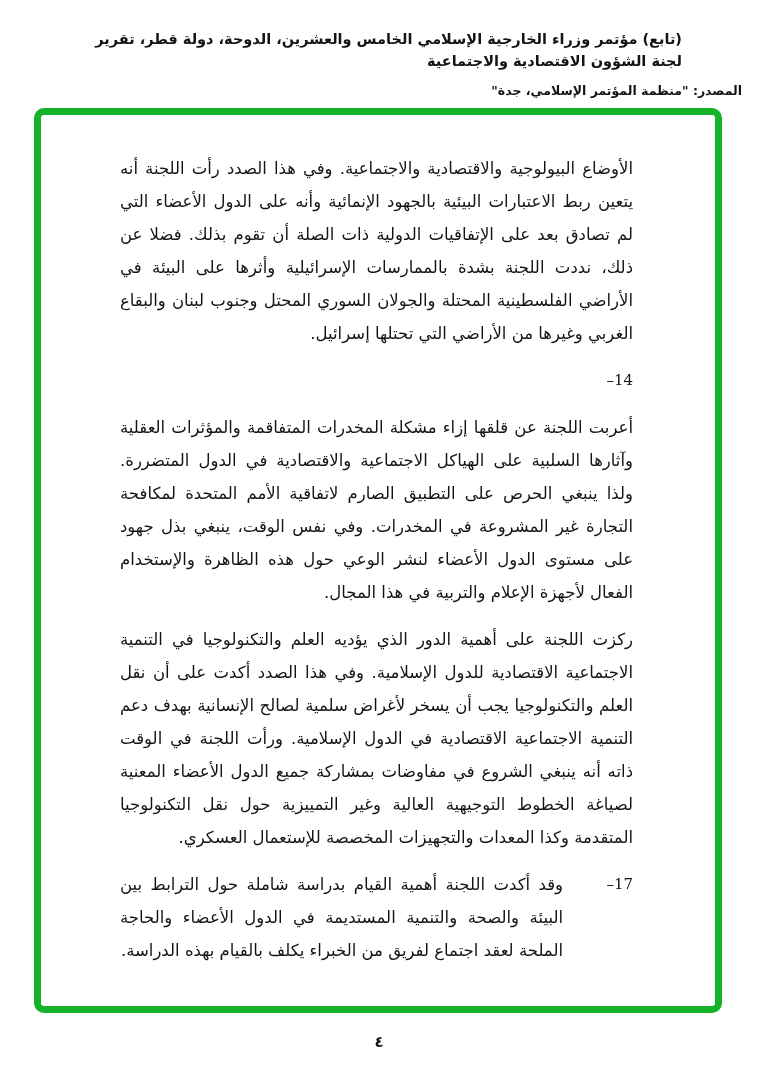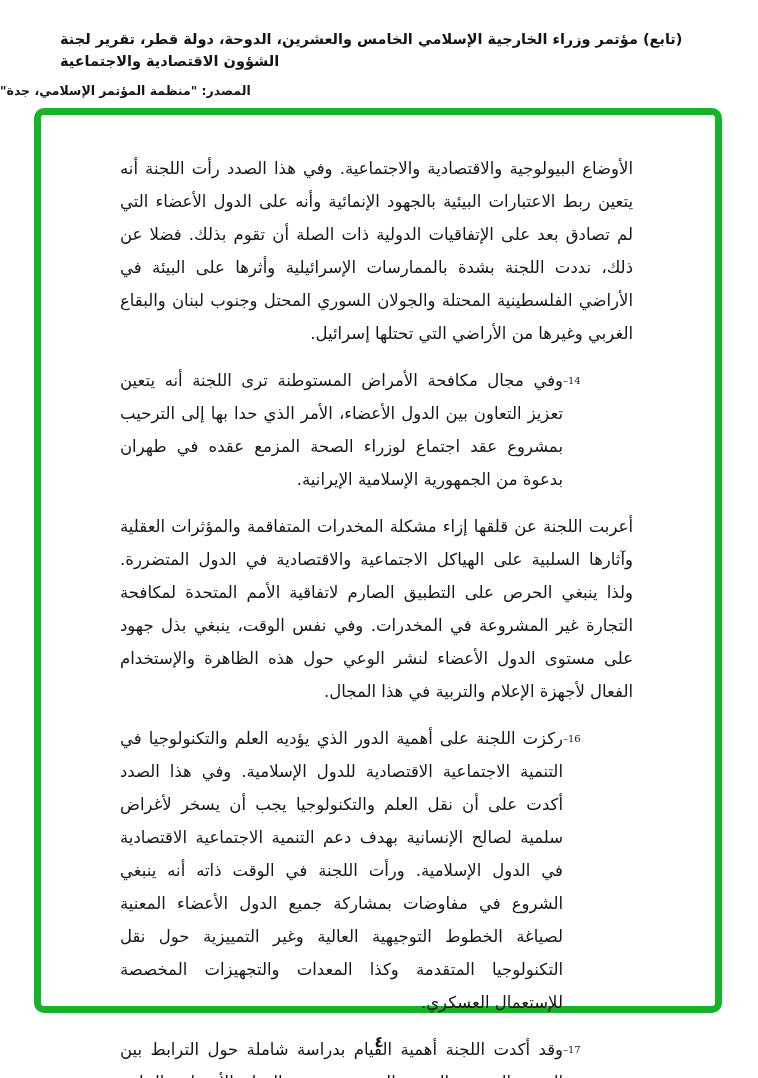--- a/index.html
+++ b/index.html
@@ -6,23 +6,23 @@
   body {
     width: 758px; height: 1078px;
     background: #ffffff;
     font-family: "DejaVu Sans", sans-serif;
     color: #141414;
     position: relative;
     overflow: hidden;
   }
   .page-header {
     position: absolute;
-    top: 28px; left: 0; right: 0;
+    top: 28px; left: 0; right: 16px;
     direction: rtl;
-    text-align: left;
+    text-align: right;
     font-weight: bold;
   }
   .header-line1 {
     font-size: 14.5px;
     line-height: 22px;
     padding: 0 60px;
     letter-spacing: 0;
   }
   .header-line2 {
     font-size: 12.5px;
@@ -47,23 +47,23 @@
     font-size: 16.5px;
     line-height: 33px;
   }
   .para { margin: 0 0 14px 0; }
   .para:last-child { margin-bottom: 0; }
   .para-numbered { display: flex; }
   .para-marker {
     flex: 0 0 70px;
     width: 70px;
     direction: ltr;
-    text-align: left;
+    text-align: right;
     font-family: "DejaVu Serif", serif;
-    font-size: 10px;
+    font-size: 15px;
     line-height: 33px;
   }
   .para-body { flex: 1 1 auto; }
   .page-number {
     position: absolute;
     top: 1033px; left: 0; right: 0;
     text-align: center;
     font-size: 15px;
     font-weight: bold;
   }
@@ -77,29 +77,27 @@
 </div>
 
 <div class="annotation-frame"></div>
 
 <div class="text-block">
 
   <p class="para">الأوضاع البيولوجية والاقتصادية والاجتماعية. وفي هذا الصدد رأت اللجنة أنه يتعين ربط الاعتبارات البيئية بالجهود الإنمائية وأنه على الدول الأعضاء التي لم تصادق بعد على الإتفاقيات الدولية ذات الصلة أن تقوم بذلك. فضلا عن ذلك، نددت اللجنة بشدة بالممارسات الإسرائيلية وأثرها على البيئة في الأراضي الفلسطينية المحتلة والجولان السوري المحتل وجنوب لبنان والبقاع الغربي وغيرها من الأراضي التي تحتلها إسرائيل.</p>
 
   <div class="para para-numbered">
     <span class="para-marker">–14</span>
-    <div class="para-body">وفي مجال مكافحة الأمراض المستوطنة ترى اللجنة أنه يتعين تعزيز التعاون بين الدول الأعضاء، الأمر الذي حدا بها إلى الترحيب بمشروع عقد اجتماع لوزراء الصحة المزمع عقده في طهران بدعوة من الجمهورية الإسلامية الإيرانية.</div>
   </div>
 
   <div class="para para-numbered">
     <div class="para-body">أعربت اللجنة عن قلقها إزاء مشكلة المخدرات المتفاقمة والمؤثرات العقلية وآثارها السلبية على الهياكل الاجتماعية والاقتصادية في الدول المتضررة. ولذا ينبغي الحرص على التطبيق الصارم لاتفاقية الأمم المتحدة لمكافحة التجارة غير المشروعة في المخدرات. وفي نفس الوقت، ينبغي بذل جهود على مستوى الدول الأعضاء لنشر الوعي حول هذه الظاهرة والإستخدام الفعال لأجهزة الإعلام والتربية في هذا المجال.</div>
   </div>
 
   <div class="para para-numbered">
-    <span class="para-marker">–16</span>
     <div class="para-body">ركزت اللجنة على أهمية الدور الذي يؤديه العلم والتكنولوجيا في التنمية الاجتماعية الاقتصادية للدول الإسلامية. وفي هذا الصدد أكدت على أن نقل العلم والتكنولوجيا يجب أن يسخر لأغراض سلمية لصالح الإنسانية بهدف دعم التنمية الاجتماعية الاقتصادية في الدول الإسلامية. ورأت اللجنة في الوقت ذاته أنه ينبغي الشروع في مفاوضات بمشاركة جميع الدول الأعضاء المعنية لصياغة الخطوط التوجيهية العالية وغير التمييزية حول نقل التكنولوجيا المتقدمة وكذا المعدات والتجهيزات المخصصة للإستعمال العسكري.</div>
   </div>
 
   <div class="para para-numbered">
     <span class="para-marker">–17</span>
     <div class="para-body">وقد أكدت اللجنة أهمية القيام بدراسة شاملة حول الترابط بين البيئة والصحة والتنمية المستديمة في الدول الأعضاء والحاجة الملحة لعقد اجتماع لفريق من الخبراء يكلف بالقيام بهذه الدراسة.</div>
   </div>
 
 </div>
 

